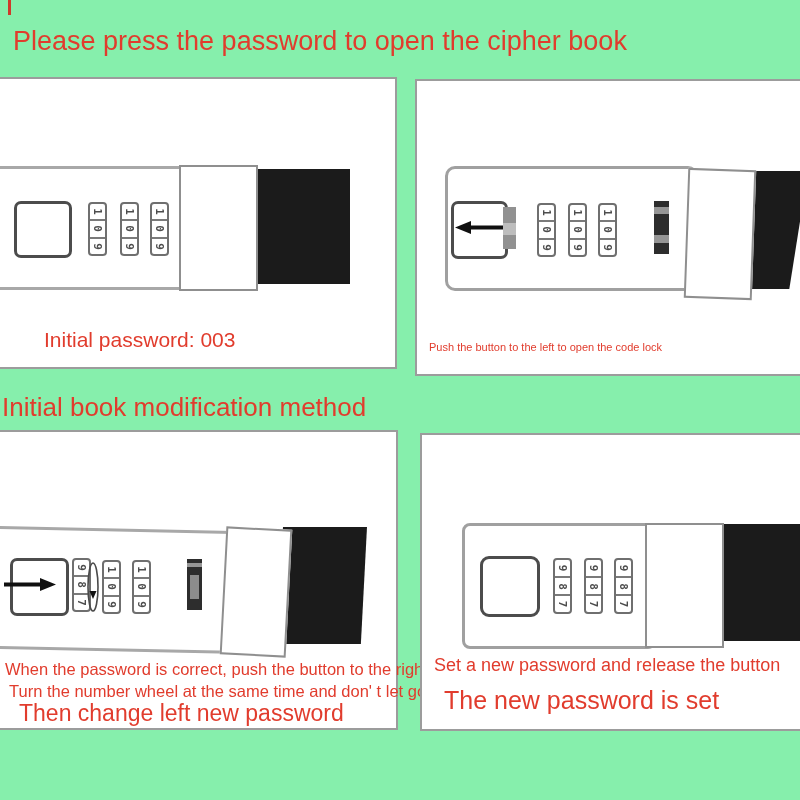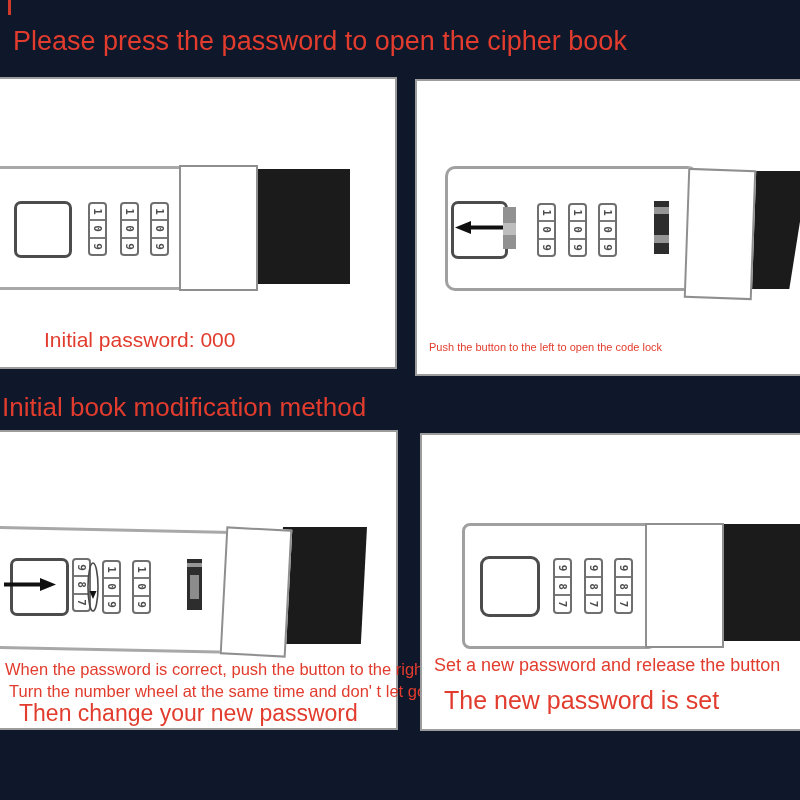--- a/index.html
+++ b/index.html
@@ -1,16 +1,16 @@
 <!DOCTYPE html>
 <html><head>
 <meta charset="utf-8">
 <style>
   html,body{margin:0;padding:0;background:#fff;}
-  #stage{position:relative;width:800px;height:800px;background:#0f172a;overflow:hidden;
+  #stage{position:relative;width:800px;height:800px;background:#86efac;overflow:hidden;
          font-family:"Liberation Sans",sans-serif;}
   .abs{position:absolute;}
   .red{color:#e13c2d;white-space:nowrap;line-height:1.15;}
   .panel{position:absolute;border:2px solid #9c9c9c;background:#ffffff;}
   
   .band{position:absolute;background:#fff;border:3px solid #a8a8a8;border-left:none;z-index:1;}
   .bodybox{position:absolute;background:#fff;border:3px solid #a0a0a0;border-radius:10px;z-index:1;}
   .pushbtn{position:absolute;background:#fff;border:3px solid #4c4c4c;border-radius:7px;z-index:2;}
   .wheel{position:absolute;width:15px;height:50px;background:#fff;border:2px solid #6f6f6f;
          border-radius:4px;display:flex;flex-direction:column;z-index:2;}
@@ -59,21 +59,21 @@
       <span class="digit">1</span>
       <span class="digit mid">
           <span>0</span>
         </span>
       <span class="digit">9</span>
     </div>
 
     <div class="blackblock fill-bg" style="left: 254px; top: 90px; width: 96px; height: 115px; background: rgb(27, 27, 27);"></div>
     <div class="clamp" style="left:179px;top:86px;width:75px;height:122px;"></div>
 
-    <div class="abs red" style="left: 44px; top: 249px; font-size: 21px; color: rgb(225, 60, 45);">Initial password: 000</div>
+    <div class="abs red" style="left: 44px; top: 249px; font-size: 21px; color: rgb(225, 60, 45);">Initial password: 003</div>
   </div>
 
   <div class="panel" style="left:415px;top:79px;width:393px;height:293px;">
     <div class="bodybox" style="left:28px;top:85px;width:247px;height:119px;"></div>
     <div class="pushbtn" style="left:34px;top:120px;width:51px;height:52px;"></div>
     <div class="arrow" style="left:38px;top:139px;">
       <svg width="48" height="15" viewBox="0 0 48 15">
         <path d="M48 5.5 L16 5.5 L16 1 L0 7.5 L16 14 L16 9.5 L48 9.5 Z" fill="#101010"></path>
       </svg>
     </div>
@@ -156,21 +156,21 @@
     <div class="latch" style="left:187px;top:127px;width:15px;height:51px;">
       <span class="lite" style="left:0;top:4px;width:100%;height:4px;"></span>
       <span class="lite" style="left:3px;top:16px;width:9px;height:24px;background:#8c8c8c;"></span>
     </div>
 
     <div class="blackblock fill-bg" style="left: 283px; top: 95px; width: 84px; height: 117px; transform: skewX(-3deg); transform-origin: left top; background: rgb(27, 27, 27);"></div>
     <div class="clamp" style="left:223px;top:96px;width:62px;height:124px;transform:rotate(3deg);"></div>
 
     <div class="abs red" style="left: 5px; top: 228px; font-size: 16.5px; color: rgb(225, 60, 45);">When the password is correct, push the button to the right</div>
     <div class="abs red" style="left: 9px; top: 250px; font-size: 16.5px; color: rgb(225, 60, 45);">Turn the number wheel at the same time and don' t let go</div>
-    <div class="abs red" style="left: 19px; top: 268px; font-size: 23px; color: rgb(225, 60, 45);">Then change your new password</div>
+    <div class="abs red" style="left: 19px; top: 268px; font-size: 23px; color: rgb(225, 60, 45);">Then change left new password</div>
   </div>
 
   <div class="panel" style="left:420px;top:433px;width:388px;height:294px;">
     <div class="bodybox" style="left:40px;top:88px;width:188px;height:120px;border-radius:8px;"></div>
     <div class="pushbtn" style="left:58px;top:121px;width:54px;height:55px;border-radius:9px;"></div>
 
     <div class="wheel" style="left:131px;top:123px;height:52px;">
       <span class="digit">9</span>
       <span class="digit mid">
           <span>8</span>

